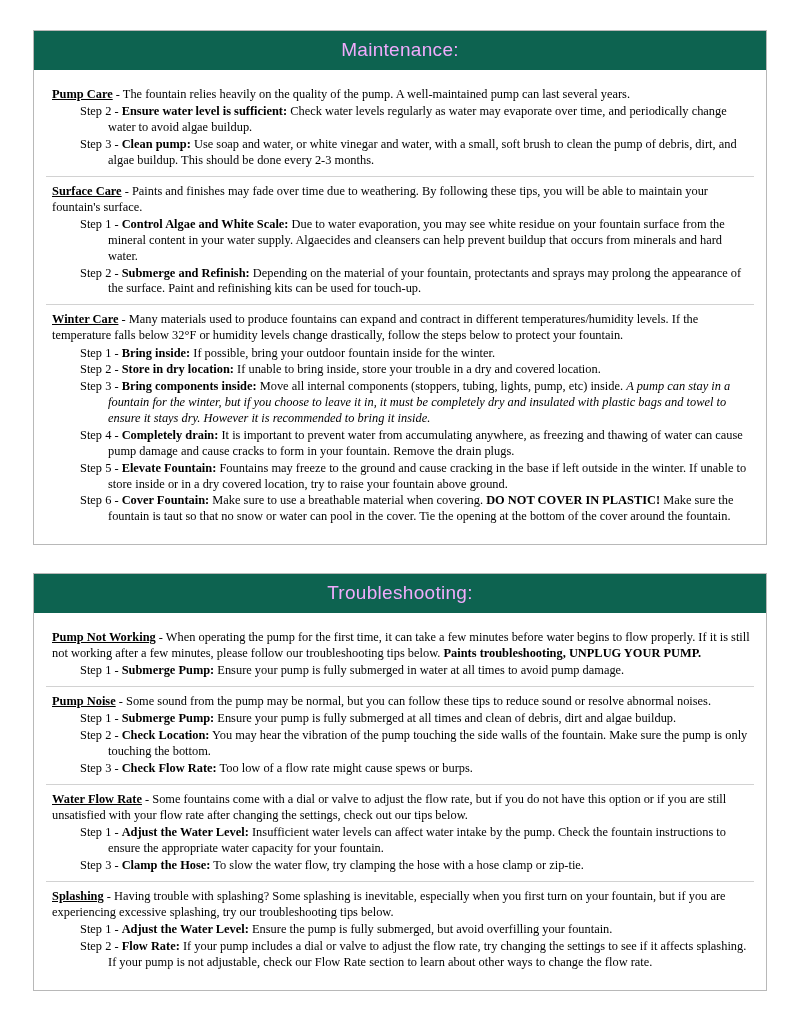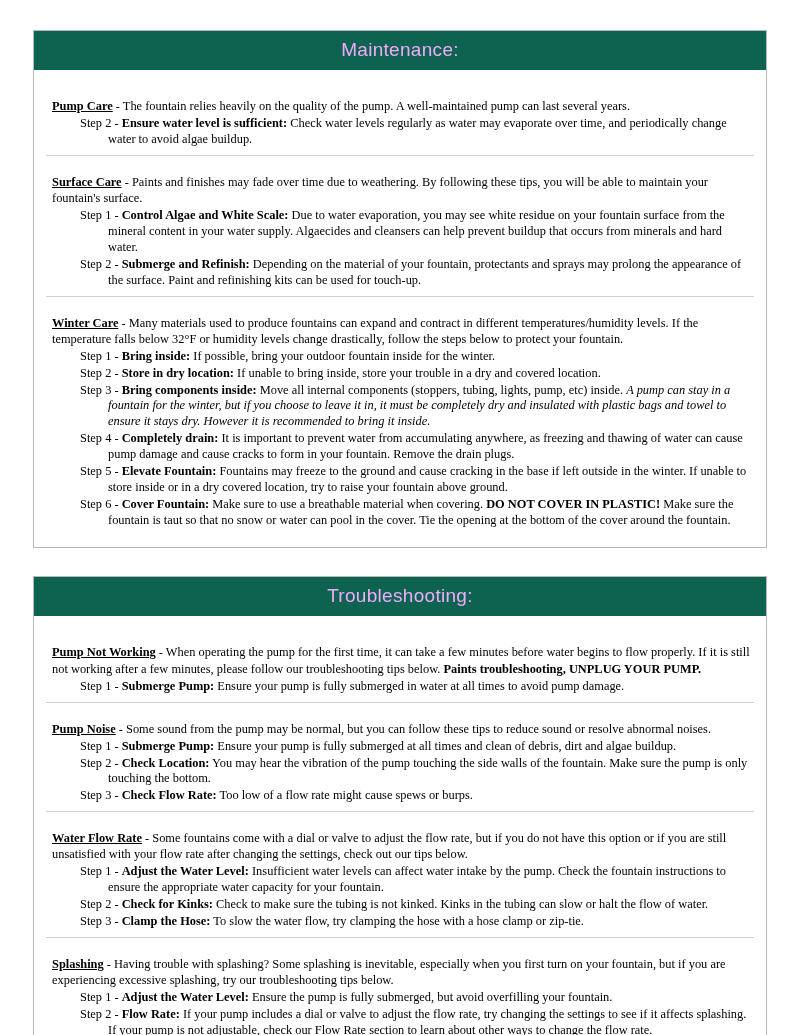--- a/index.html
+++ b/index.html
@@ -32,21 +32,20 @@
     font-size: 19px;
     letter-spacing: 0.3px;
     padding: 8px 0 9px 0;
   }
   .section-body {
     padding: 10px 12px 12px 12px;
   }
   .block {
     padding: 4px 0 6px 0;
     border-bottom: 1px solid #d2d2d2;
-    margin-top: 12px;
   }
   .block:last-child {
     border-bottom: none;
   }
   .block-intro {
     font-size: 12.4px;
     line-height: 1.3;
     margin: 2px 0 2px 0;
     padding-left: 6px;
     text-indent: -0px;
@@ -81,20 +80,21 @@
 
 <div class="page">
   <div id="sections-root">
       <div class="section">
         <div class="section-header">Maintenance:</div>
         <div class="section-body">
           <div class="block">
             <p class="block-intro"><span class="block-title">Pump Care</span><span> - </span><span>The fountain relies heavily on the quality of the pump. A well-maintained pump can last several years.</span></p>
             <ul class="steps">
               <li class="step"><span class="step-num">Step 2 - </span><span class="step-label">Ensure water level is sufficient:</span><span> Check water levels regularly as water may evaporate over time, and periodically change water to avoid algae buildup.</span></li>
+              <li class="step"><span class="step-num">Step 3 - </span><span class="step-label">Clean pump:</span><span> Use soap and water, or white vinegar and water, with a small, soft brush to clean the pump of debris, dirt, and algae buildup. This should be done every 2-3 months.</span></li>
             </ul>
           </div>
           <div class="block">
             <p class="block-intro"><span class="block-title">Surface Care</span><span> - </span><span>Paints and finishes may fade over time due to weathering. By following these tips, you will be able to maintain your fountain's surface.</span></p>
             <ul class="steps">
               <li class="step"><span class="step-num">Step 1 - </span><span class="step-label">Control Algae and White Scale:</span><span> Due to water evaporation, you may see white residue on your fountain surface from the mineral content in your water supply. Algaecides and cleansers can help prevent buildup that occurs from minerals and hard water.</span></li>
               <li class="step"><span class="step-num">Step 2 - </span><span class="step-label">Submerge and Refinish:</span><span> Depending on the material of your fountain, protectants and sprays may prolong the appearance of the surface. Paint and refinishing kits can be used for touch-up.</span></li>
             </ul>
           </div>
           <div class="block">
@@ -124,21 +124,20 @@
             <ul class="steps">
               <li class="step"><span class="step-num">Step 1 - </span><span class="step-label">Submerge Pump:</span><span> Ensure your pump is fully submerged at all times and clean of debris, dirt and algae buildup.</span></li>
               <li class="step"><span class="step-num">Step 2 - </span><span class="step-label">Check Location:</span><span> You may hear the vibration of the pump touching the side walls of the fountain. Make sure the pump is only touching the bottom.</span></li>
               <li class="step"><span class="step-num">Step 3 - </span><span class="step-label">Check Flow Rate:</span><span> Too low of a flow rate might cause spews or burps.</span></li>
             </ul>
           </div>
           <div class="block">
             <p class="block-intro"><span class="block-title">Water Flow Rate</span><span> - </span><span>Some fountains come with a dial or valve to adjust the flow rate, but if you do not have this option or if you are still unsatisfied with your flow rate after changing the settings, check out our tips below.</span></p>
             <ul class="steps">
               <li class="step"><span class="step-num">Step 1 - </span><span class="step-label">Adjust the Water Level:</span><span> Insufficient water levels can affect water intake by the pump. Check the fountain instructions to ensure the appropriate water capacity for your fountain.</span></li>
-              <li class="step"><span class="step-num">Step 2 - </span><span class="step-label">Check for Kinks:</span><span> Check to make sure the tubing is not kinked. Kinks in the tubing can slow or halt the flow of water.</span></li>
               <li class="step"><span class="step-num">Step 3 - </span><span class="step-label">Clamp the Hose:</span><span> To slow the water flow, try clamping the hose with a hose clamp or zip-tie.</span></li>
             </ul>
           </div>
           <div class="block">
             <p class="block-intro"><span class="block-title">Splashing</span><span> - </span><span>Having trouble with splashing? Some splashing is inevitable, especially when you first turn on your fountain, but if you are experiencing excessive splashing, try our troubleshooting tips below.</span></p>
             <ul class="steps">
               <li class="step"><span class="step-num">Step 1 - </span><span class="step-label">Adjust the Water Level:</span><span> Ensure the pump is fully submerged, but avoid overfilling your fountain.</span></li>
               <li class="step"><span class="step-num">Step 2 - </span><span class="step-label">Flow Rate:</span><span> If your pump includes a dial or valve to adjust the flow rate, try changing the settings to see if it affects splashing. If your pump is not adjustable, check our Flow Rate section to learn about other ways to change the flow rate.</span></li>
             </ul>
           </div>

